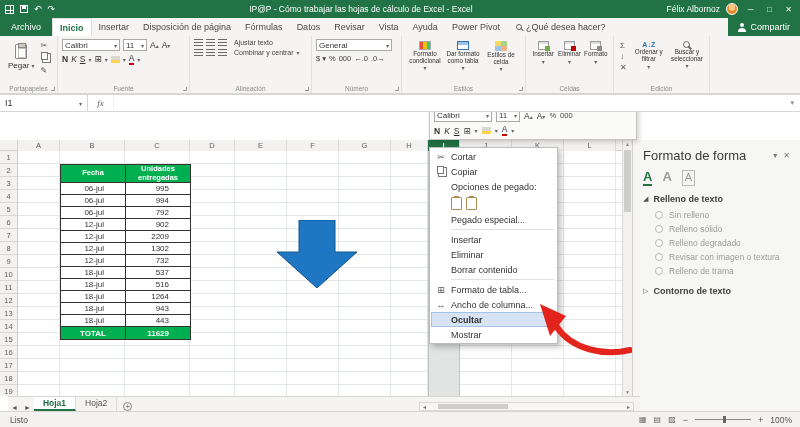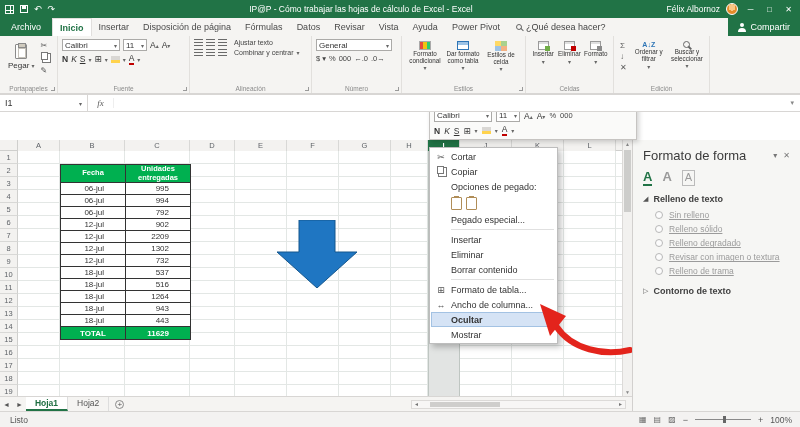--- a/index.html
+++ b/index.html
@@ -124,31 +124,31 @@
 .pane-header{display:flex;align-items:center;gap:6px;}
 .pane-title{font-size:13px;color:#3b3b3b;flex:1;}
 .pane-btn{color:#777;font-size:8px;}
 .pane-tabs{display:flex;gap:10px;margin:7px 0 4px;font-size:13px;}
 .pa{line-height:1.1;}
 .pa.a1{color:#217346;font-weight:bold;border-bottom:2px solid #217346;}
 .pa.a2{color:#9a9a9a;font-weight:bold;}
 .pa.a3{color:#9a9a9a;border:1px solid #bbb;padding:0 2px;font-size:11px;}
 .pane-sec{display:flex;align-items:center;gap:5px;font-size:9px;font-weight:bold;color:#404040;margin:8px 0 4px;}
 .tri{font-size:7px;color:#555;}
-.radio-row{display:flex;align-items:center;gap:6px;height:14px;padding-left:12px;font-size:8.5px;color:#9b9b9b;text-decoration:underline;}
+.radio-row{display:flex;align-items:center;gap:6px;height:14px;padding-left:12px;font-size:8.5px;color:#9b9b9b;}
 .radio{width:8px;height:8px;border:1px solid #b8b8b8;border-radius:50%;background:#fcfcfc;flex:none;}
 
 
 #vscroll{position:absolute;left:622px;top:140px;width:10px;height:256px;background:#f2f1ef;border-left:1px solid #dcdad8;z-index:2;font-size:5px;color:#888;text-align:center;}
 .vs-up{position:absolute;top:1px;left:0;right:0;}
 .vs-down{position:absolute;bottom:1px;left:0;right:0;}
 .vs-thumb{position:absolute;top:10px;left:1px;width:7px;height:62px;background:#cdcdcb;}
 
 
-#sheetbar{position:absolute;top:396px;left:0;width:632px;height:15px;background:#f5f4f2;border-top:1px solid #d8d6d4;display:flex;align-items:center;font-size:8.5px;z-index:2;}
+#sheetbar{position:absolute;top:396px;left:8px;width:632px;height:15px;background:#f5f4f2;border-top:1px solid #d8d6d4;display:flex;align-items:flex-end;font-size:8.5px;z-index:2;}
 .nav-ar{padding:0 3px;color:#555;font-size:7px;}
 #sheet-tabs{display:flex;height:100%;}
 .sheet-tab{padding:0 9px;line-height:13px;color:#555;border-right:1px solid #ddd;}
 .sheet-tab.active{background:#fff;color:#1e6e41;font-weight:bold;border-bottom:2px solid #217346;}
 .plus-ic{width:9px;height:9px;border-radius:50%;border:1px solid #8a8a8a;color:#555;font-size:8px;line-height:7px;text-align:center;margin-left:6px;}
 .hscroll{margin-left:auto;margin-right:6px;width:215px;height:9px;background:#f7f6f5;border:1px solid #dcdad8;position:relative;display:flex;align-items:center;justify-content:space-between;font-size:5px;color:#777;padding:0 2px;}
 .hthumb{position:absolute;left:18px;top:1px;bottom:1px;width:70px;background:#cfcecc;}
 
 
 #statusbar{position:absolute;top:411px;left:0;width:800px;height:16px;background:#f3f2f1;border-top:1px solid #d8d6d4;display:flex;align-items:center;font-size:8.5px;color:#555;z-index:2;}

